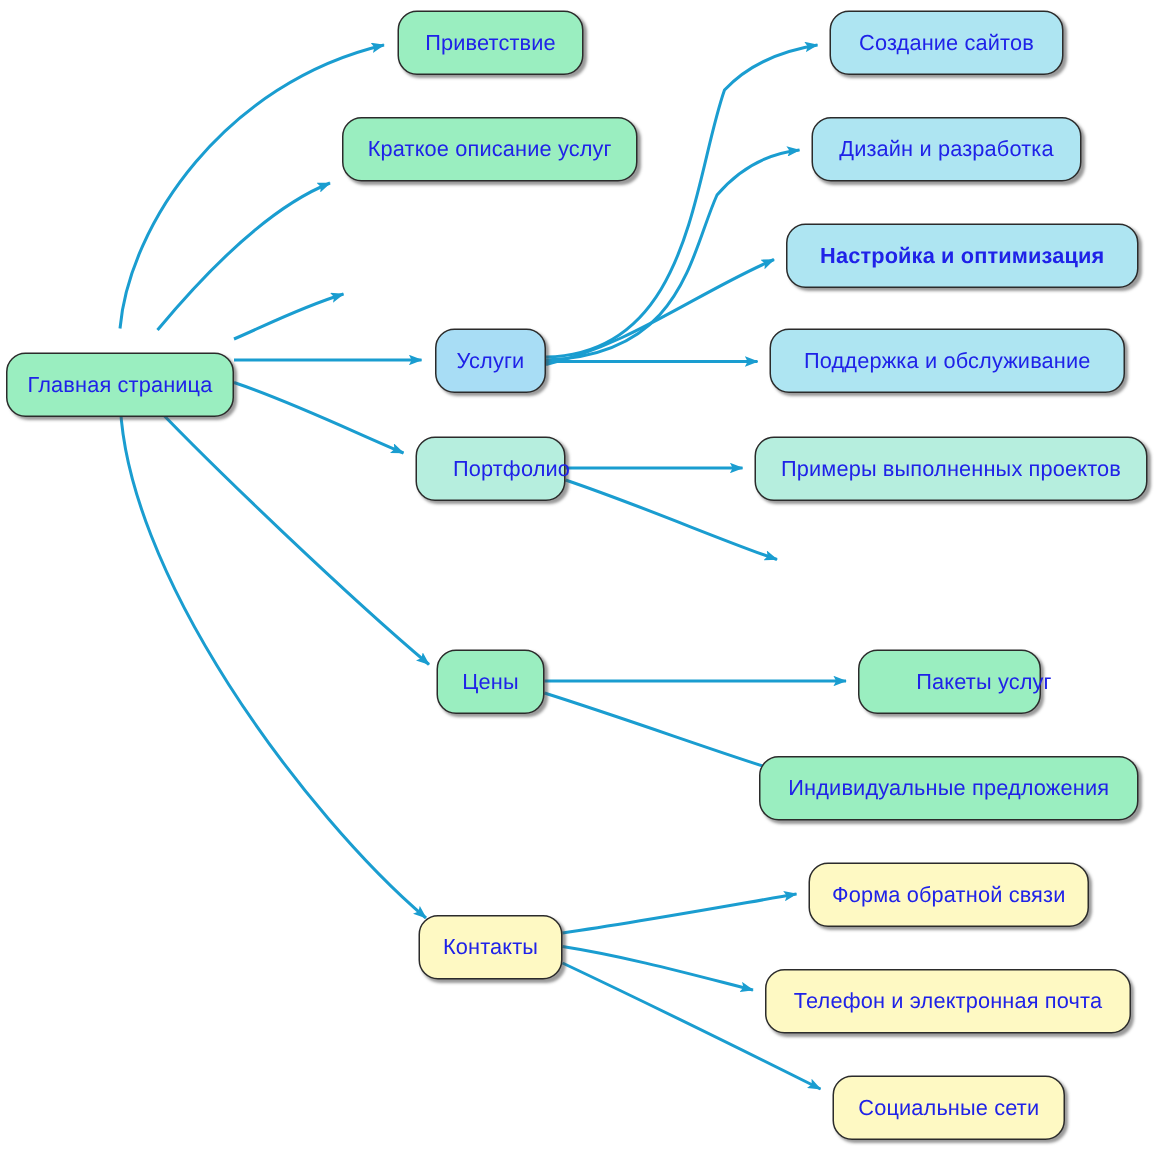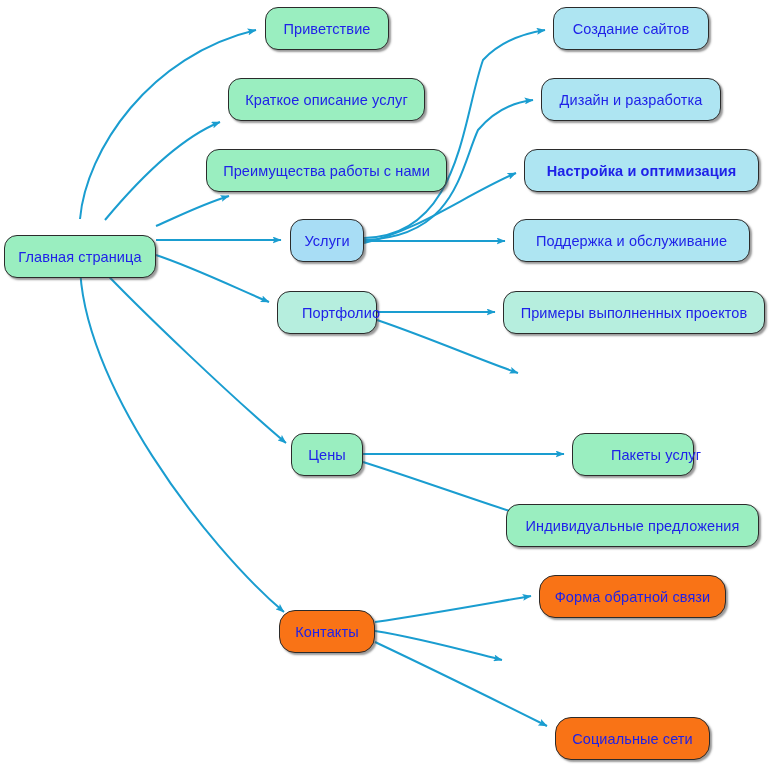--- a/index.html
+++ b/index.html
@@ -10,21 +10,21 @@
   .node{position:absolute;box-sizing:border-box;
         border:1.6px solid #2b2b2b;border-radius:13px;
         display:flex;align-items:center;justify-content:center;
         color:#1f22e8;font-size:14.5px;letter-spacing:.1px;
         white-space:nowrap;
         box-shadow:2px 2px 2px rgba(70,70,70,.55);}
   .n-green{background:#9aeec0;}
   .n-mint{background:#b6eede;}
   .n-pale{background:#aee5f2;}
   .n-sky{background:#a8ddf5;}
-  .n-cyan{background:#f97316;border-radius:16px;}
+  .n-cyan{background:#fef9c3;}
 </style>
 </head>
 <body>
 
 <div id="stage">
 
   <svg id="edges" viewBox="0 0 773 768" xmlns="http://www.w3.org/2000/svg">
     <defs>
       <marker id="ah" markerWidth="9" markerHeight="7" refX="8.4" refY="3.5" orient="auto" markerUnits="userSpaceOnUse">
         <path d="M0,0 L9,3.5 L0,7 L1.8,3.5 Z" fill="#1a9dd0"></path>
@@ -53,28 +53,28 @@
 
       <path d="M375,622 C430,614 490,603 531,596"></path>
       <path d="M375,631 C420,638 470,652 502,660"></path>
       <path d="M375,642 C430,668 505,705 547,726"></path>
     </g>
   </svg>
 
   <div class="node n-green" style="left:4px;top:219px;width:152px;height:43px;margin-top:16px;">Главная страница</div>
   <div class="node n-green" style="left:265px;top:7px;width:124px;height:43px;">Приветствие</div>
   <div class="node n-green" style="left:228px;top:78px;width:197px;height:43px;">Краткое описание услуг</div>
-  <div class="node n-green" style="left:206px;top:149px;width:241px;height:43px;">Преимущества работы с нами</div>
   <div class="node n-sky" style="left:290px;top:219px;width:74px;height:43px;">Услуги</div>
   <div class="node n-mint" style="left:277px;top:291px;width:100px;height:43px;padding-left:28px;">Портфолио</div>
   <div class="node n-green" style="left:291px;top:433px;width:72px;height:43px;">Цены</div>
   <div class="node n-cyan" style="left:279px;top:610px;width:96px;height:43px;">Контакты</div>
   <div class="node n-pale" style="left:553px;top:7px;width:156px;height:43px;">Создание сайтов</div>
   <div class="node n-pale" style="left:541px;top:78px;width:180px;height:43px;">Дизайн и разработка</div>
   <div class="node n-pale" style="left:524px;top:149px;width:235px;height:43px;font-weight:bold;">Настройка и оптимизация</div>
   <div class="node n-pale" style="left:513px;top:219px;width:237px;height:43px;">Поддержка и обслуживание</div>
   <div class="node n-mint" style="left:503px;top:291px;width:262px;height:43px;">Примеры выполненных проектов</div>
   <div class="node n-green" style="left:572px;top:433px;width:122px;height:43px;padding-left:46px;">Пакеты услуг</div>
   <div class="node n-green" style="left:506px;top:504px;width:253px;height:43px;">Индивидуальные предложения</div>
   <div class="node n-cyan" style="left:539px;top:575px;width:187px;height:43px;">Форма обратной связи</div>
+  <div class="node n-cyan" style="left:510px;top:646px;width:244px;height:43px;">Телефон и электронная почта</div>
   <div class="node n-cyan" style="left:555px;top:717px;width:155px;height:43px;">Социальные сети</div>
 
 </div>
 
 </body></html>

